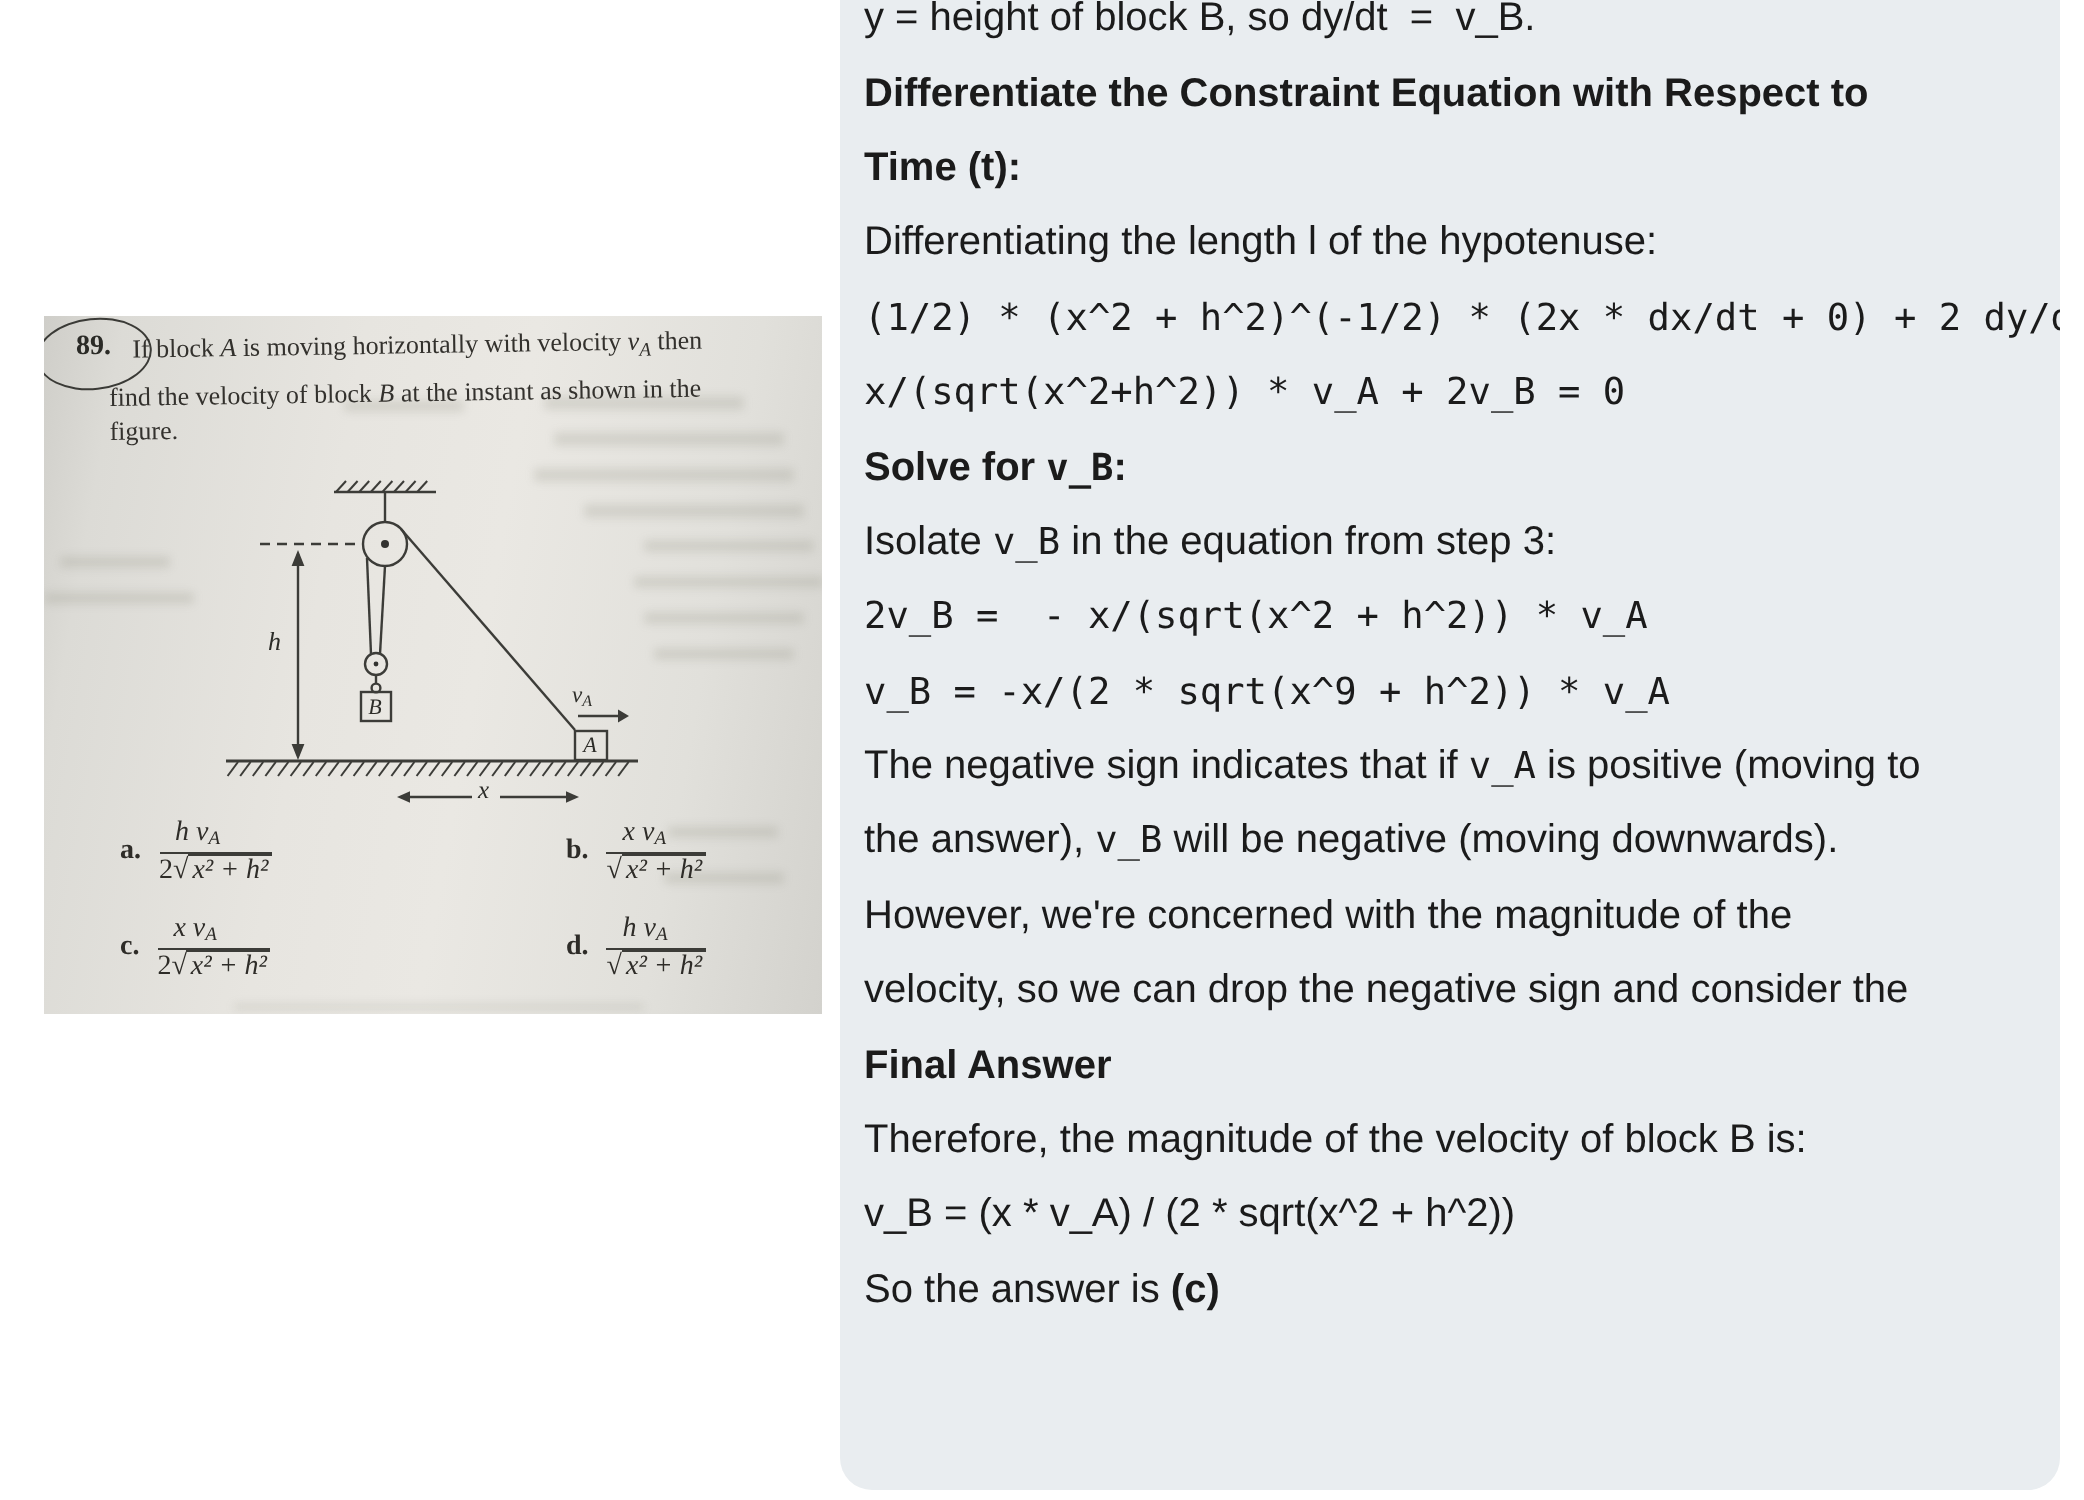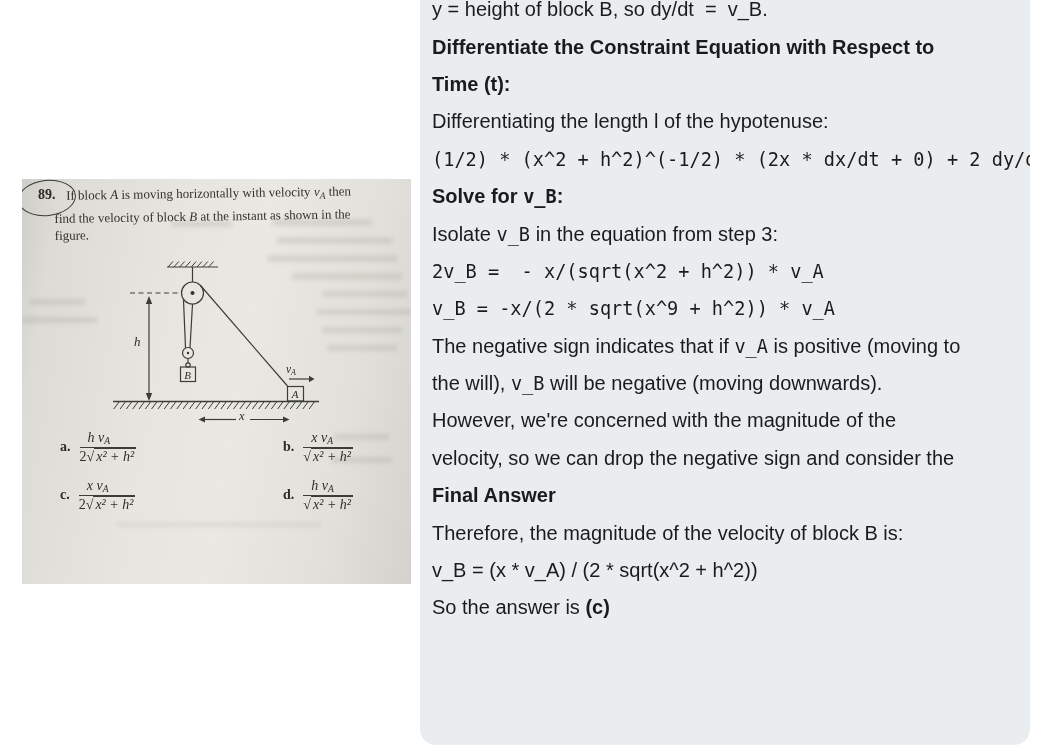--- a/index.html
+++ b/index.html
@@ -1,20 +1,20 @@
 <!DOCTYPE html>
 <html><head>
 <meta charset="utf-8">
 <style>
   html,body{margin:0;padding:0;width:1042px;height:750px;overflow:hidden;}
   body{background:#ffffff;font-family:"Liberation Sans",sans-serif;position:relative;}
 
   
-  .photo{position:absolute;left:22px;top:158px;width:389px;height:405px;overflow:hidden;
-         background:linear-gradient(100deg,#cfcec9 0%,#dcdbd6 9%,#e7e5e0 36%,#eae8e3 55%,#e1e0db 80%,#d3d2cd 100%);margin-top:21px;}
+  .photo{position:absolute;left:22px;top:158px;width:389px;height:349px;overflow:hidden;
+         background:linear-gradient(100deg,#cfcec9 0%,#dcdbd6 9%,#e7e5e0 36%,#eae8e3 55%,#e1e0db 80%,#d3d2cd 100%);}
   .bleed{position:absolute;background:rgba(125,128,113,0.18);filter:blur(2px);border-radius:2px;}
   .pcircle{position:absolute;left:-4px;top:1px;width:56px;height:34px;border:1.6px solid #3a3a36;
            border-radius:50%;transform:rotate(-6deg);}
   .pnum{position:absolute;left:16px;top:8px;font-family:"Liberation Serif",serif;font-weight:bold;
         font-size:14px;color:#2a2a26;}
   .ptext{position:absolute;left:32px;top:8px;width:356px;font-family:"Liberation Serif",serif;
          font-size:13px;line-height:17.5px;color:#33312d;transform:rotate(-0.9deg);transform-origin:left top;}
   .ptline{white-space:nowrap;}
   .ptline.first{margin-left:12px;}
   .ptline .it{font-style:italic;}
@@ -187,26 +187,27 @@
       </div>
   </div>
 
   <div class="panel" style="background: rgb(233, 237, 240); color: rgb(27, 27, 27);">
     <div id="alines">
         <div class="aline"><span class="s">y = height of block B, so dy/dt  =  v_B.</span></div>
         <div class="aline"><span class="b">Differentiate the Constraint Equation with Respect to</span></div>
         <div class="aline"><span class="b">Time (t):</span></div>
         <div class="aline"><span class="s">Differentiating the length l of the hypotenuse:</span></div>
         <div class="aline"><span class="m">(1/2) * (x^2 + h^2)^(-1/2) * (2x * dx/dt + 0) + 2 dy/dt = 0</span></div>
+        <div class="aline"><span class="m">x/(sqrt(x^2+h^2)) * v_A + 2v_B = 0</span></div>
         <div class="aline"><span class="b">Solve for </span><span class="bm">v_B</span><span class="b">:</span></div>
         <div class="aline"><span class="s">Isolate </span><span class="m">v_B</span><span class="s"> in the equation from step 3:</span></div>
         <div class="aline"><span class="m">2v_B =  - x/(sqrt(x^2 + h^2)) * v_A</span></div>
         <div class="aline"><span class="m">v_B = -x/(2 * sqrt(x^9 + h^2)) * v_A</span></div>
         <div class="aline"><span class="s">The negative sign indicates that if </span><span class="m">v_A</span><span class="s"> is positive (moving to</span></div>
-        <div class="aline"><span class="s">the will), </span><span class="m">v_B</span><span class="s"> will be negative (moving downwards).</span></div>
+        <div class="aline"><span class="s">the answer), </span><span class="m">v_B</span><span class="s"> will be negative (moving downwards).</span></div>
         <div class="aline"><span class="s">However, we're concerned with the magnitude of the</span></div>
         <div class="aline"><span class="s">velocity, so we can drop the negative sign and consider the</span></div>
         <div class="aline"><span class="b">Final Answer</span></div>
         <div class="aline"><span class="s">Therefore, the magnitude of the velocity of block B is:</span></div>
         <div class="aline"><span class="s">v_B = (x * v_A) / (2 * sqrt(x^2 + h^2))</span></div>
         <div class="aline"><span class="s">So the answer is </span><span class="b">(c)</span></div>
       </div>
   </div>
 
 </div>

